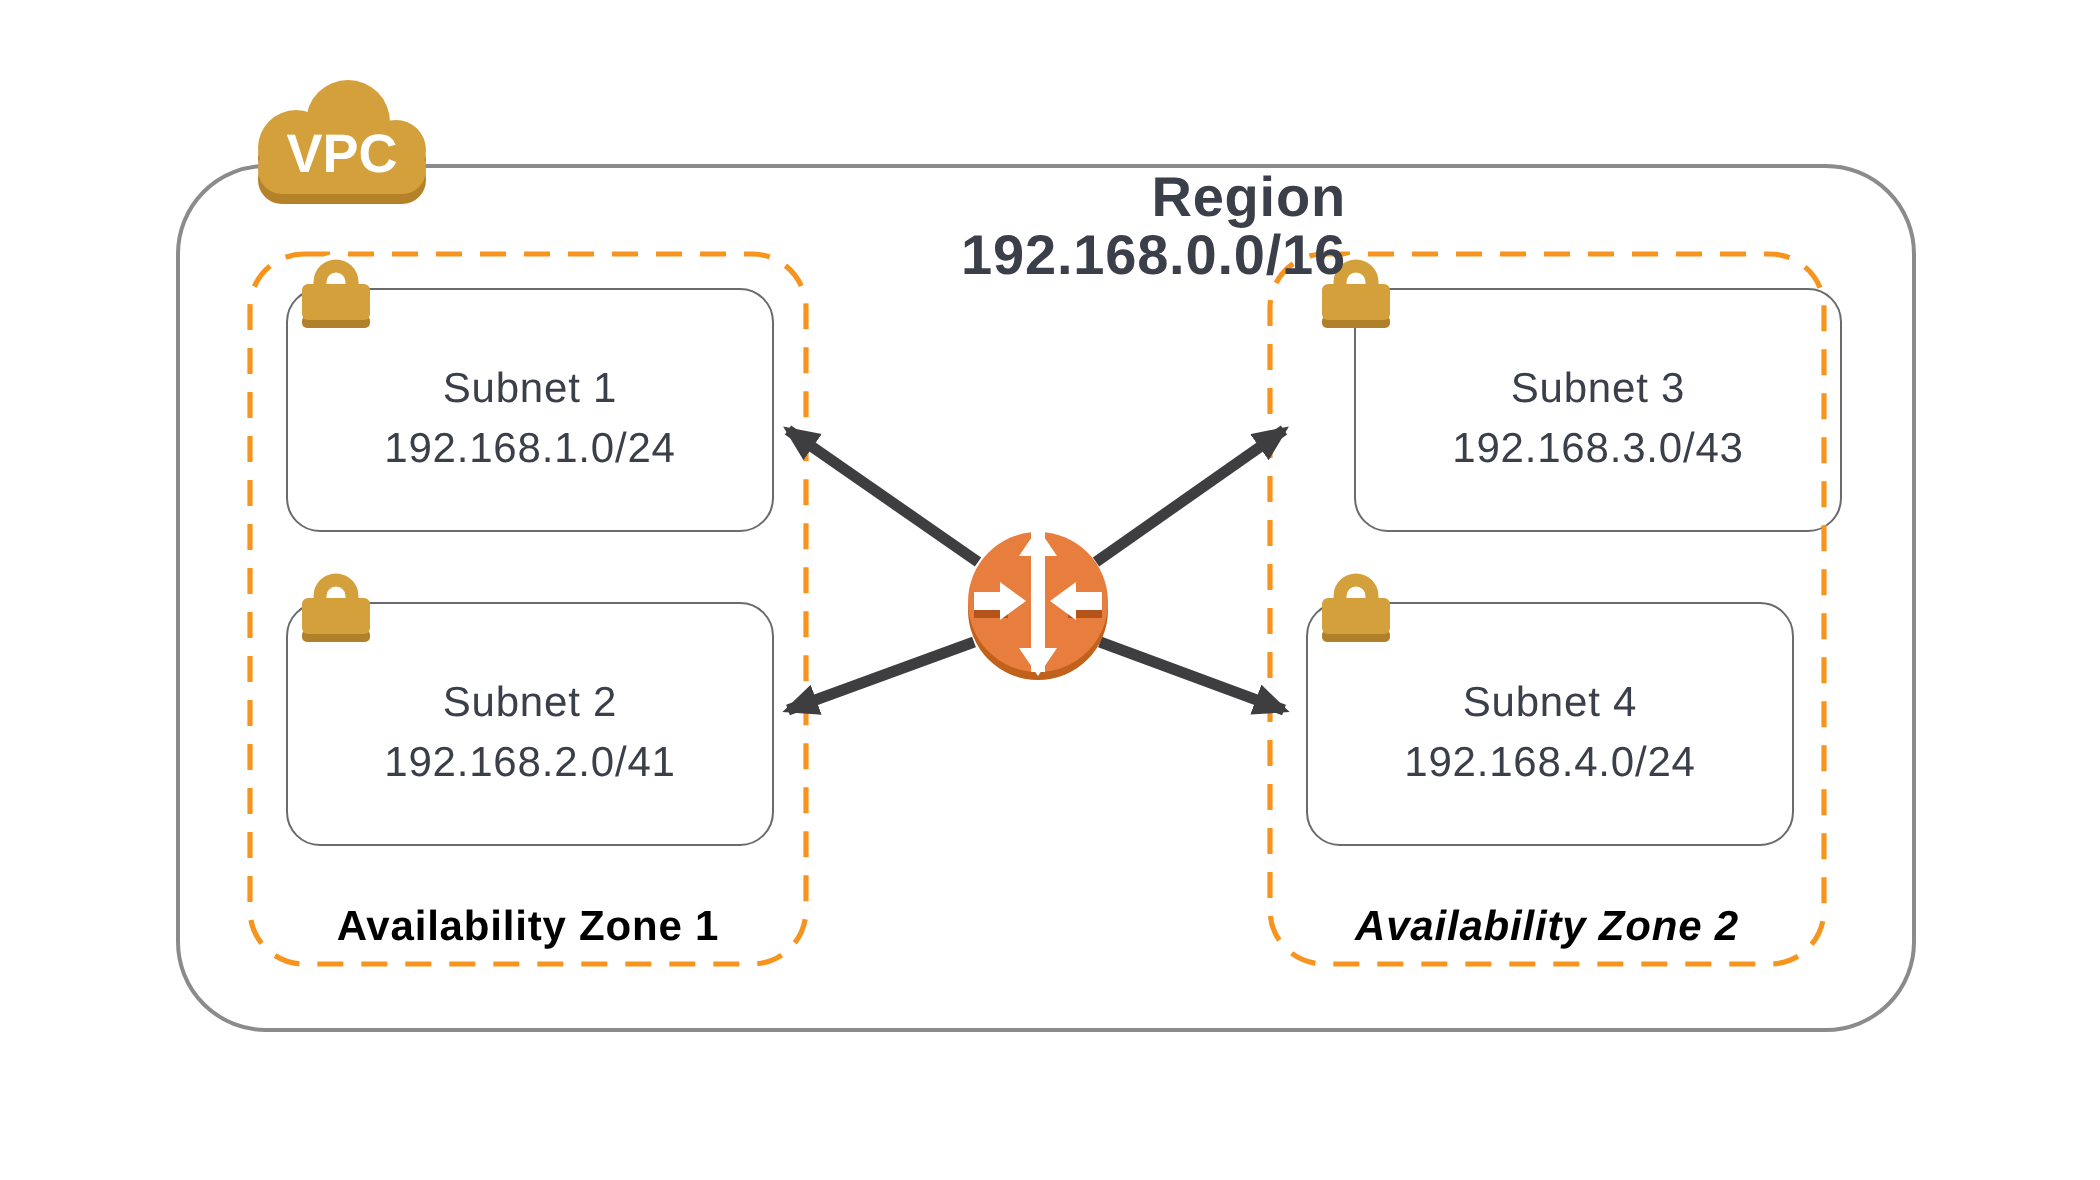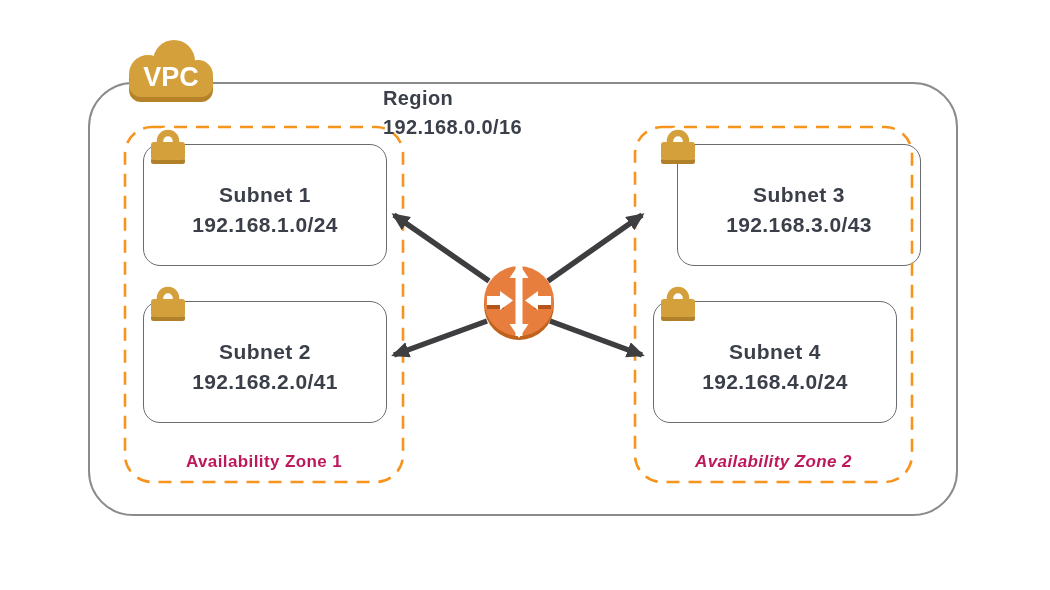--- a/index.html
+++ b/index.html
@@ -6,37 +6,37 @@
   .canvas{
     position:relative;width:1050px;height:590px;background:#fff;overflow:hidden;
     font-family:"Liberation Sans", sans-serif;color:#3B3F49;
   }
   .vpc-box{
     position:absolute;left:88px;top:82px;width:866px;height:430px;
     border:2px solid #8A8B8D;border-radius:45px;background:#fff;z-index:1;
   }
   .overlay-svg{position:absolute;left:0;top:0;z-index:3;pointer-events:none;}
   .region-label{
-    position:absolute;left:383px;top:84px;width:290px;text-align:left;z-index:4;
-    font-size:20px;font-weight:700;letter-spacing:0.4px;line-height:29px;
+    position:absolute;left:383px;top:84px;width:290px;text-align:right;z-index:4;
+    font-size:28px;font-weight:700;letter-spacing:0.4px;line-height:29px;
   }
   .subnet{
     position:absolute;width:244px;height:122px;background:#fff;z-index:2;
     border:1.6px solid #6A6B6E;border-radius:17px;
     display:flex;flex-direction:column;align-items:center;justify-content:center;
     padding-top:10px;box-sizing:border-box;
-    font-size:21px;font-weight:700;letter-spacing:0.4px;line-height:30px;
+    font-size:21px;font-weight:400;letter-spacing:0.4px;line-height:30px;
   }
   .subnet-1{left:143px;top:144px;}
   .subnet-2{left:143px;top:301px;}
   .subnet-3{left:653px;top:144px;margin-left:24px;}
   .subnet-4{left:653px;top:301px;}
   .az-label{
     position:absolute;top:452px;text-align:center;z-index:4;
-    font-size:17px;font-weight:700;letter-spacing:0.4px;color:#be185d;
+    font-size:21px;font-weight:700;letter-spacing:0.4px;color:#000000;
   }
   .az-label-1{left:125px;width:278px;}
   .az-label-2{left:635px;width:277px;font-style:italic;}
   .cloud-text{font-family:"Liberation Sans",sans-serif;font-weight:700;font-size:27px;fill:#fff;}
 </style>
 </head>
 <body>
 
 <div class="canvas">
 

